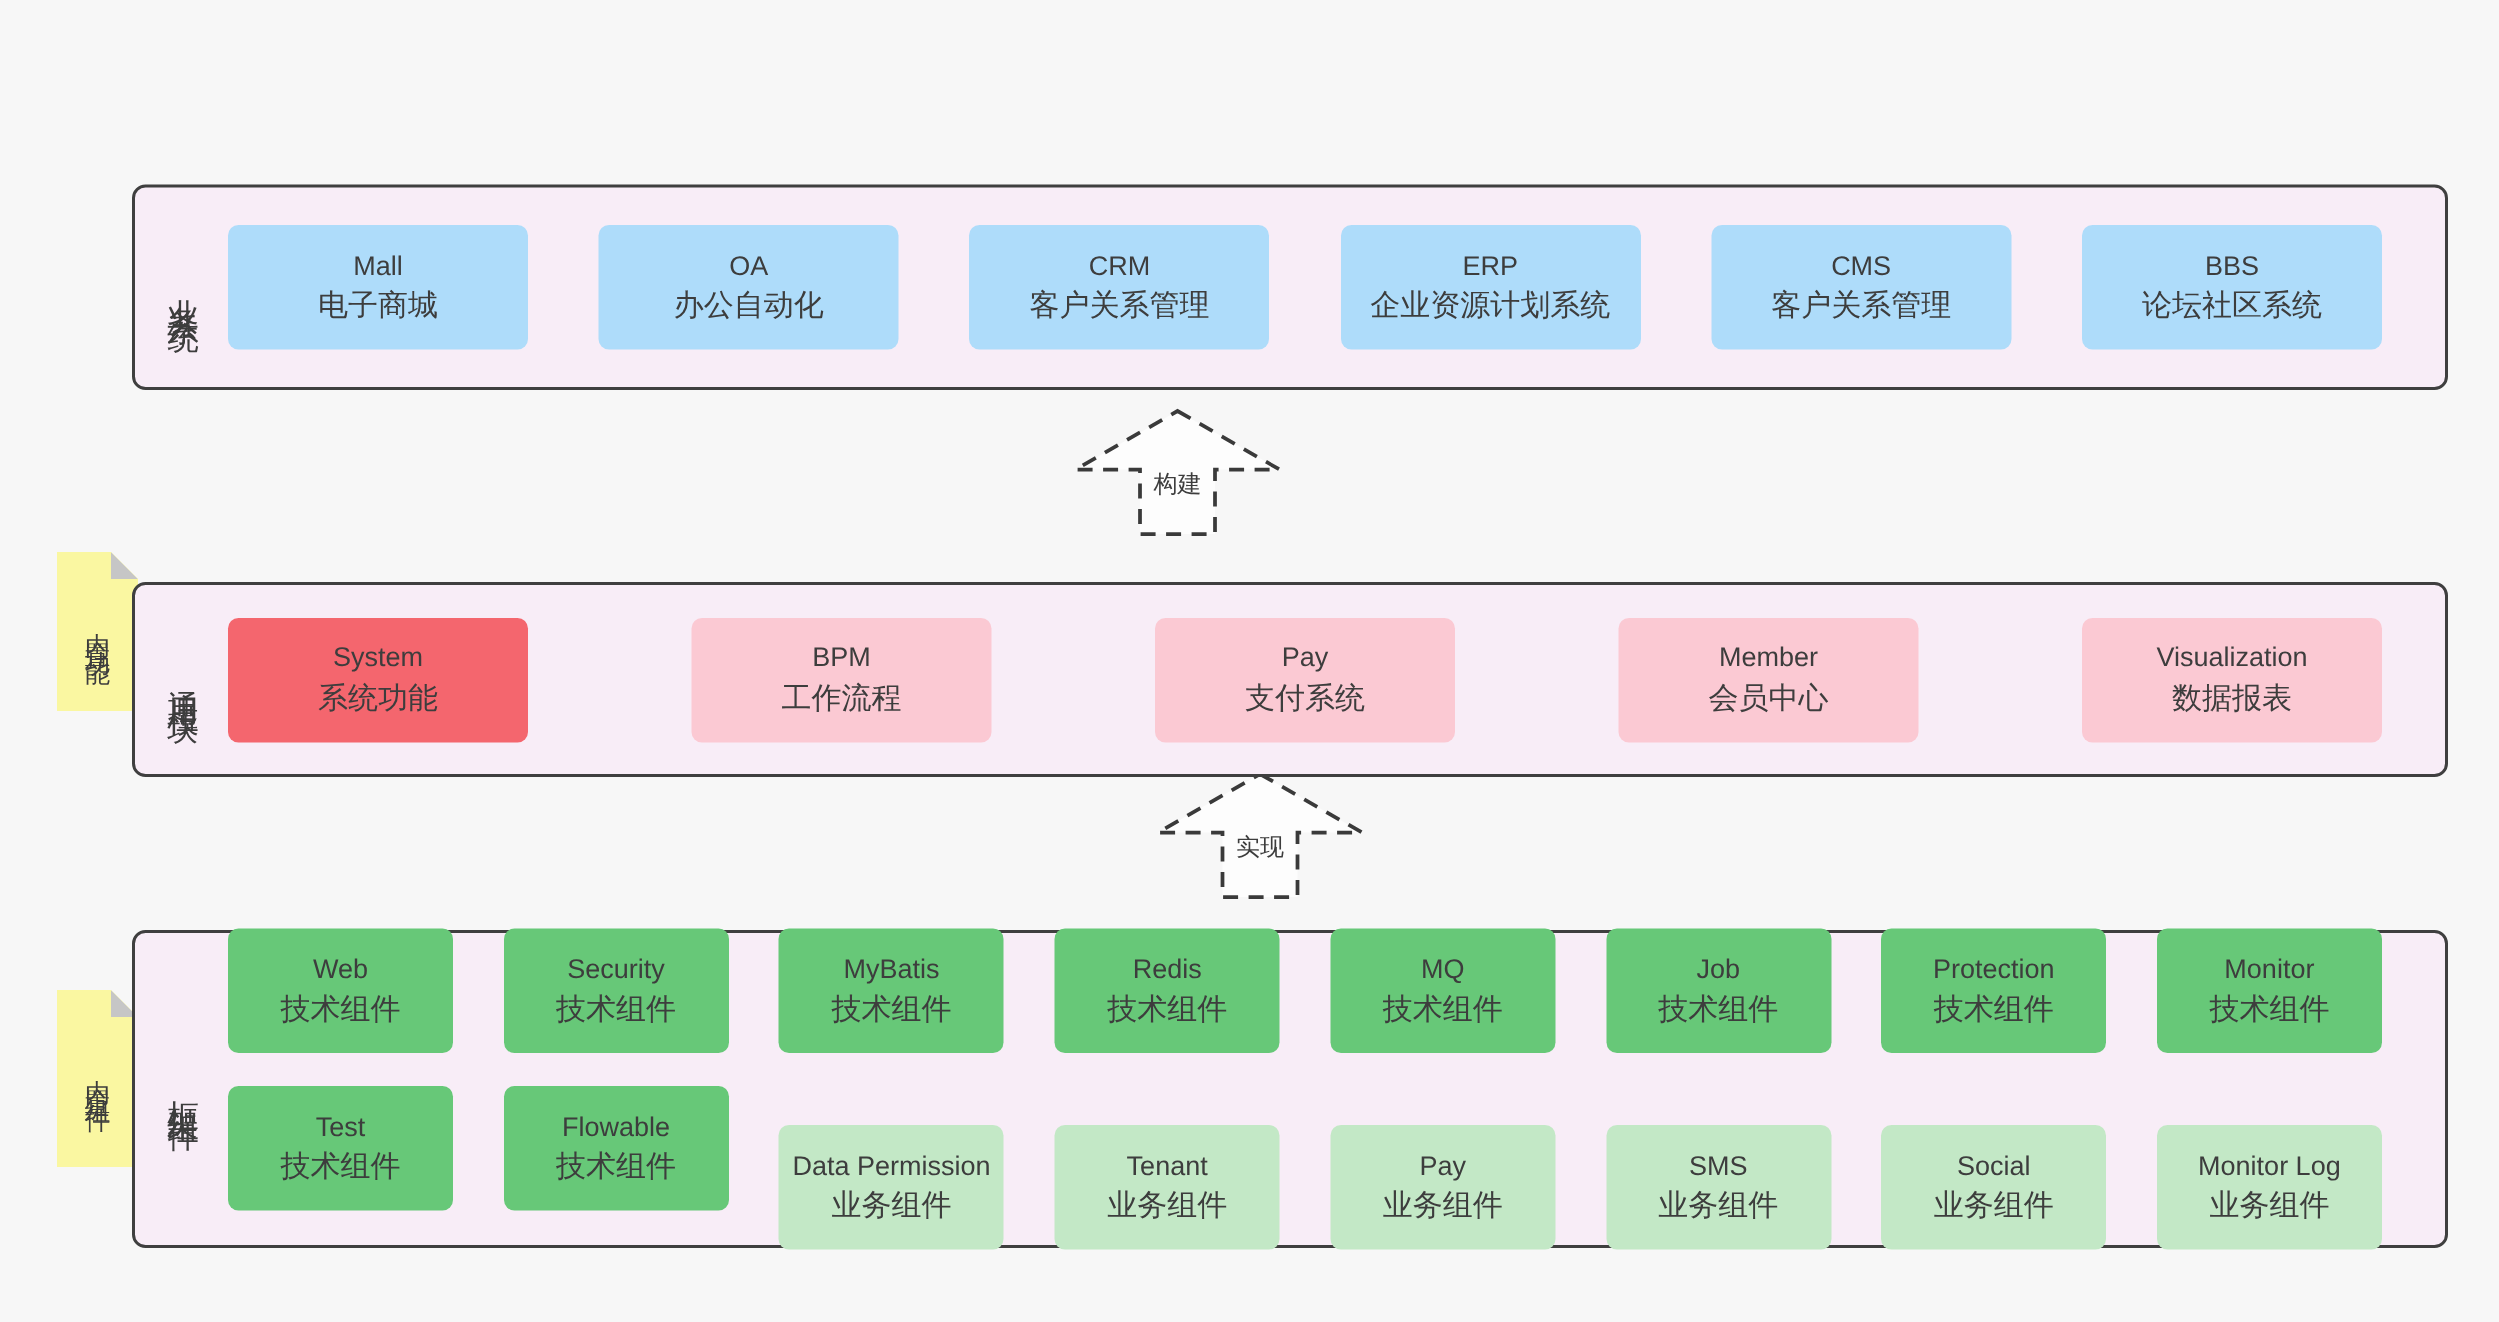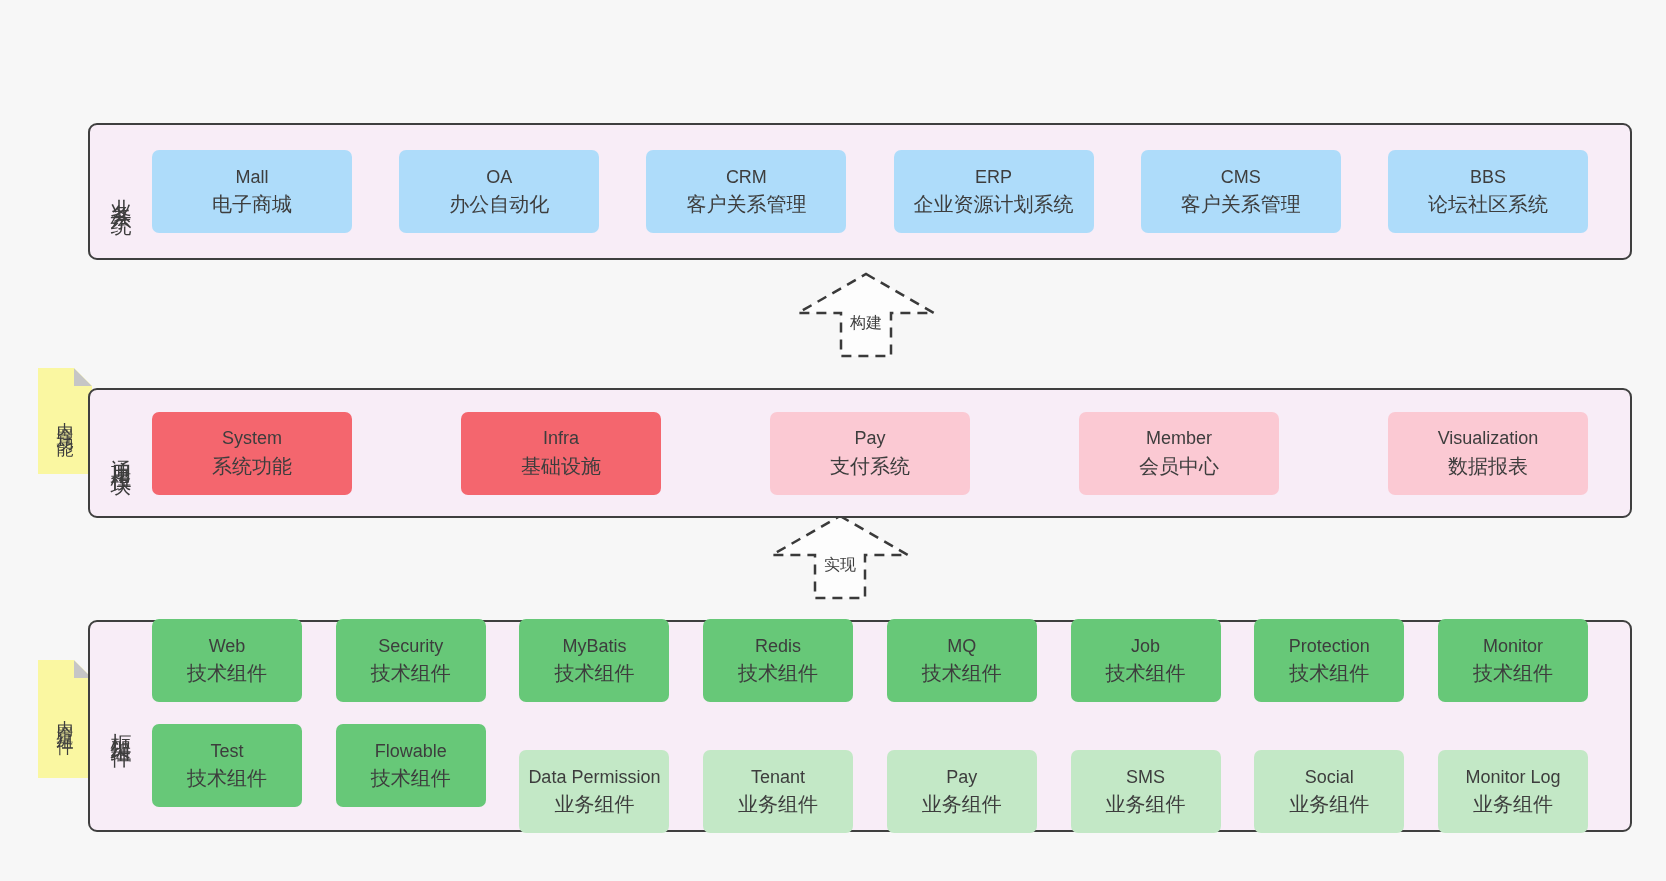--- a/index.html
+++ b/index.html
@@ -80,21 +80,21 @@
   .note-framework{top:660px;height:118px;}
   .note .fold{
     position:absolute;top:0;right:0;
     width:18px;height:18px;
     background:var(--note-fold,#c6c6c6);
     clip-path:polygon(0 0,100% 100%,0 100%);
   }
   .note .vlabel{font-size:17px;letter-spacing:6px;}
   
   .up-arrow{position:absolute;width:140px;height:86px;z-index:0;}
-  .arrow-build{left:796px;top:272px;}
+  .arrow-build{left:715px;top:272px;}
   .arrow-implement{left:770px;top:514px;}
   .up-arrow svg{display:block;}
   .up-arrow text{
     font-family:"Liberation Sans","DejaVu Sans",sans-serif;
     font-size:16px;
     fill:var(--text,#3d3d3d);
   }
 </style>
 </head>
 <body>
@@ -147,23 +147,23 @@
 
   <div class="panel panel-modules">
     <div class="label-col">
       <div class="vlabel">通用模块</div>
     </div>
     <div class="boxes">
       <div class="box box-wide red">
         <div class="en">System</div>
         <div class="zh">系统功能</div>
       </div>
-      <div class="box box-wide red">
-        <div class="en">Infra</div>
-        <div class="zh">基础设施</div>
+      <div class="box box-wide pink">
+        <div class="en">BPM</div>
+        <div class="zh">工作流程</div>
       </div>
       <div class="box box-wide pink">
         <div class="en">Pay</div>
         <div class="zh">支付系统</div>
       </div>
       <div class="box box-wide pink">
         <div class="en">Member</div>
         <div class="zh">会员中心</div>
       </div>
       <div class="box box-wide pink">

